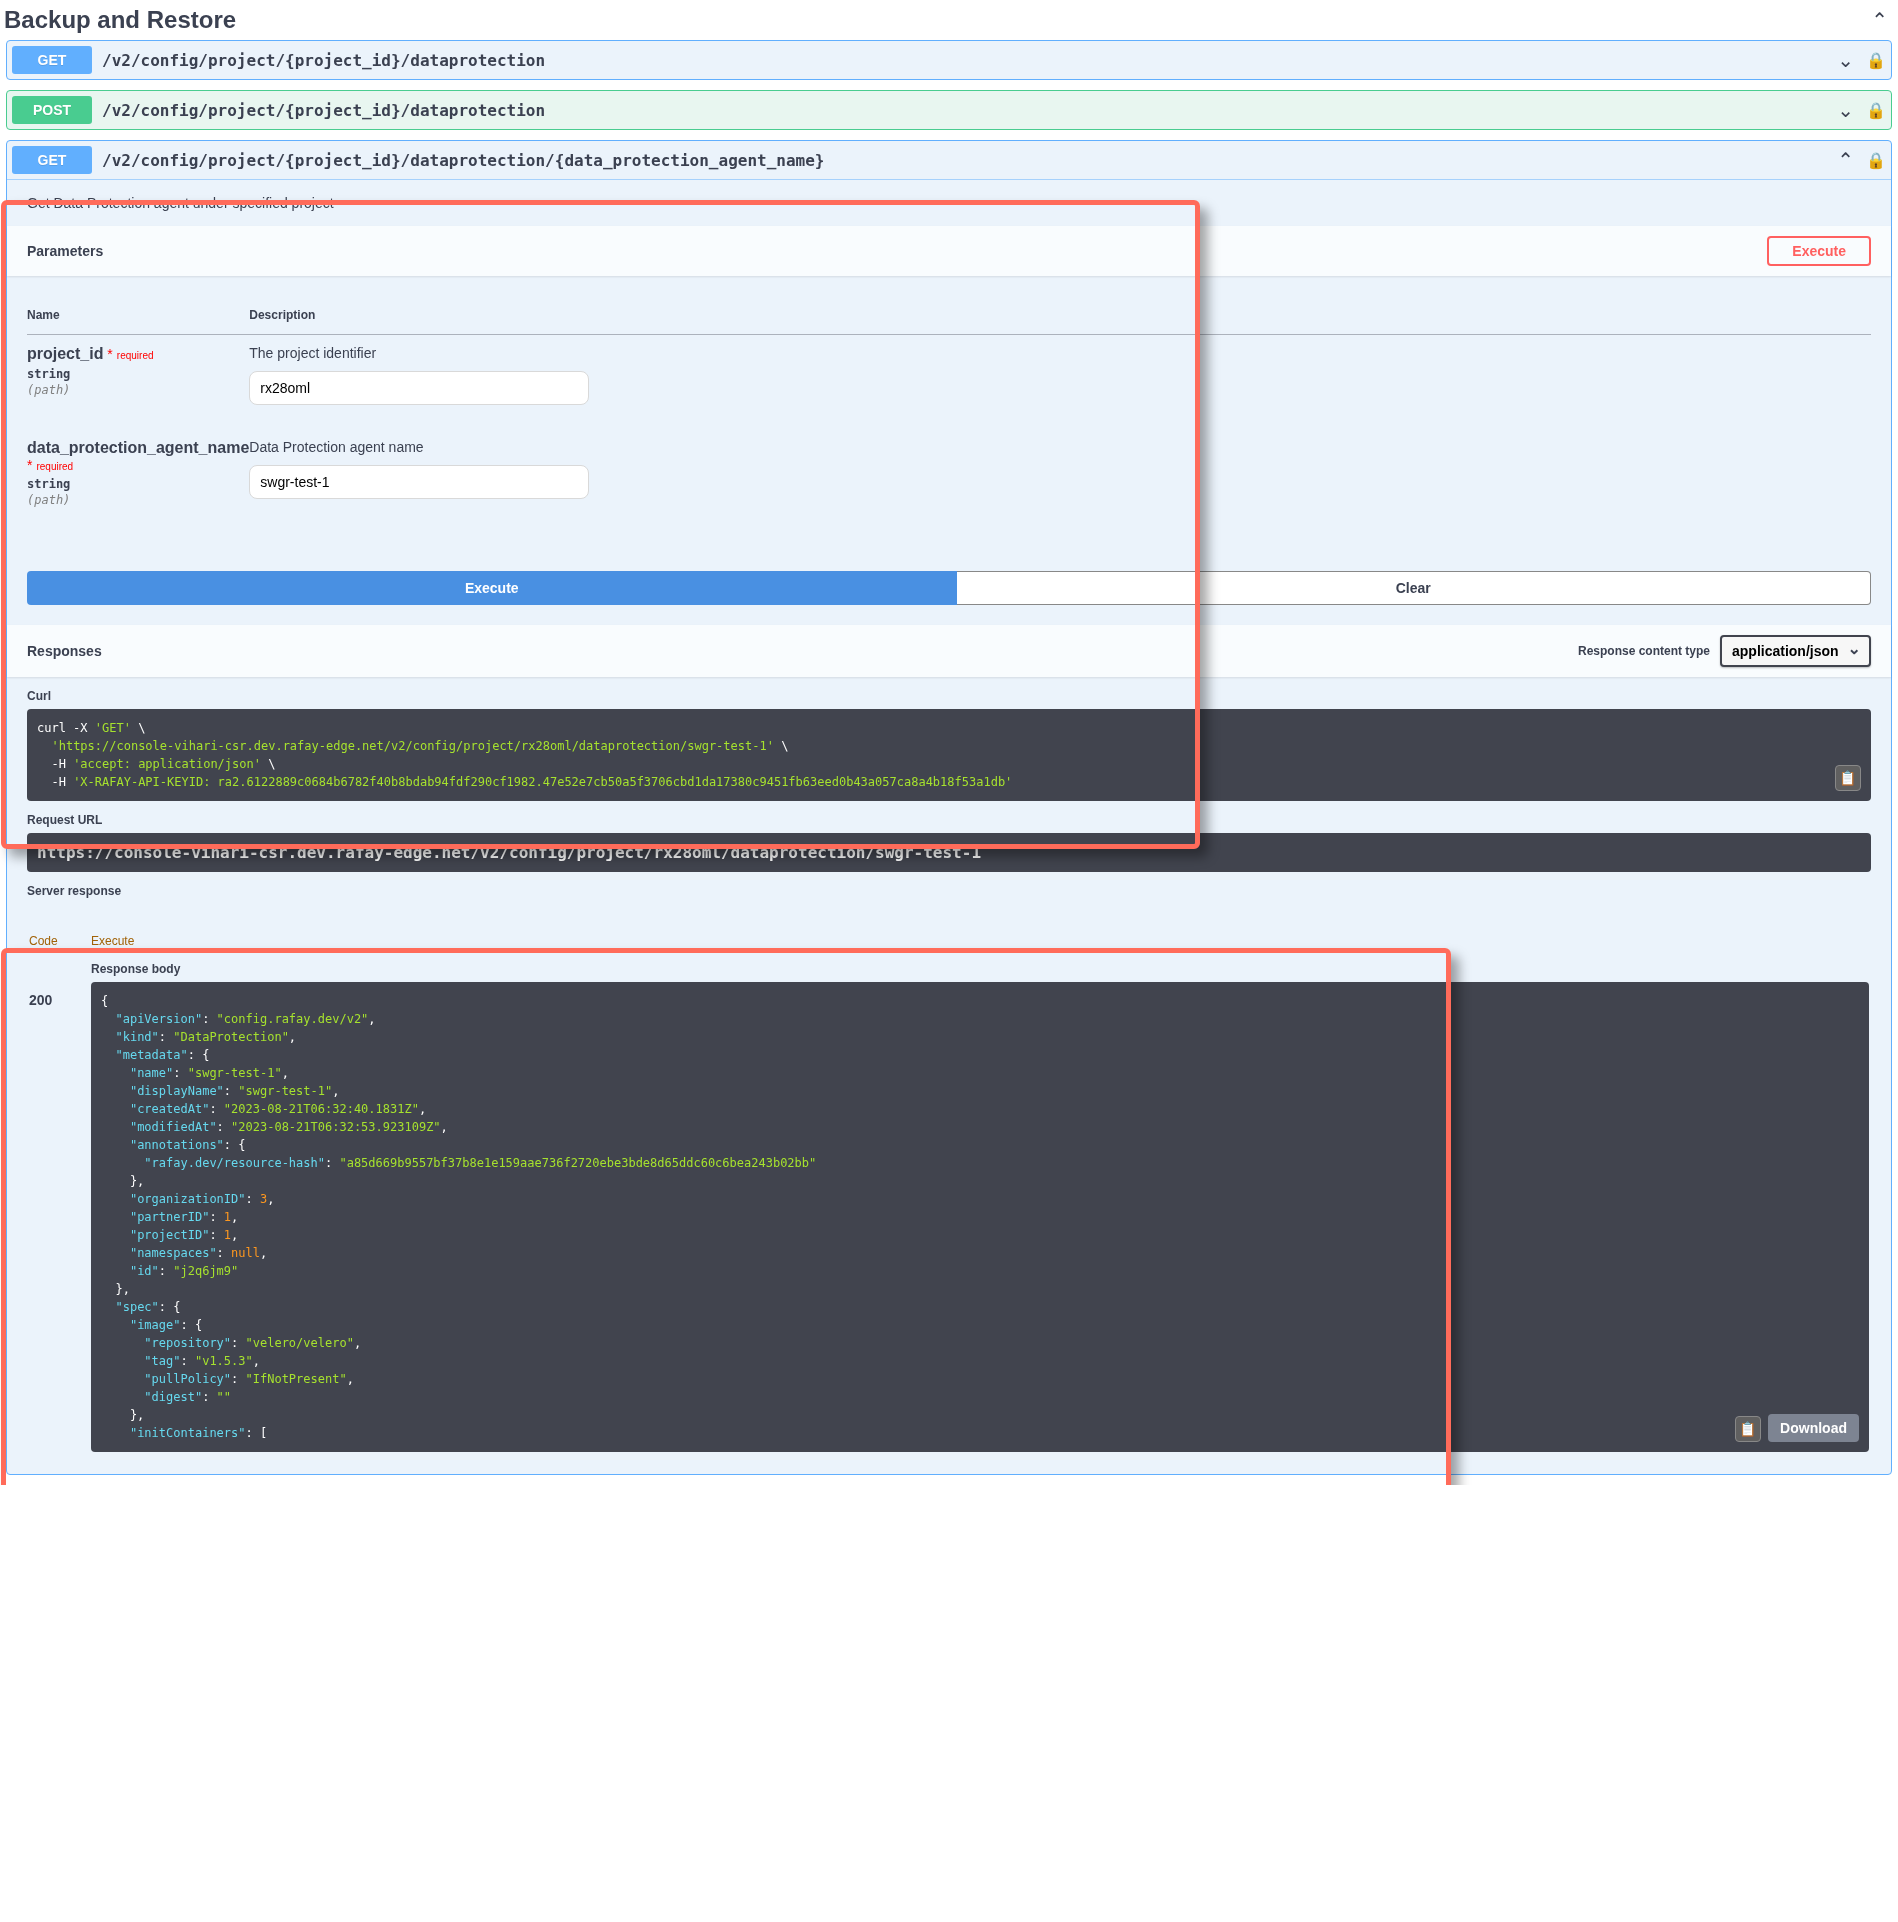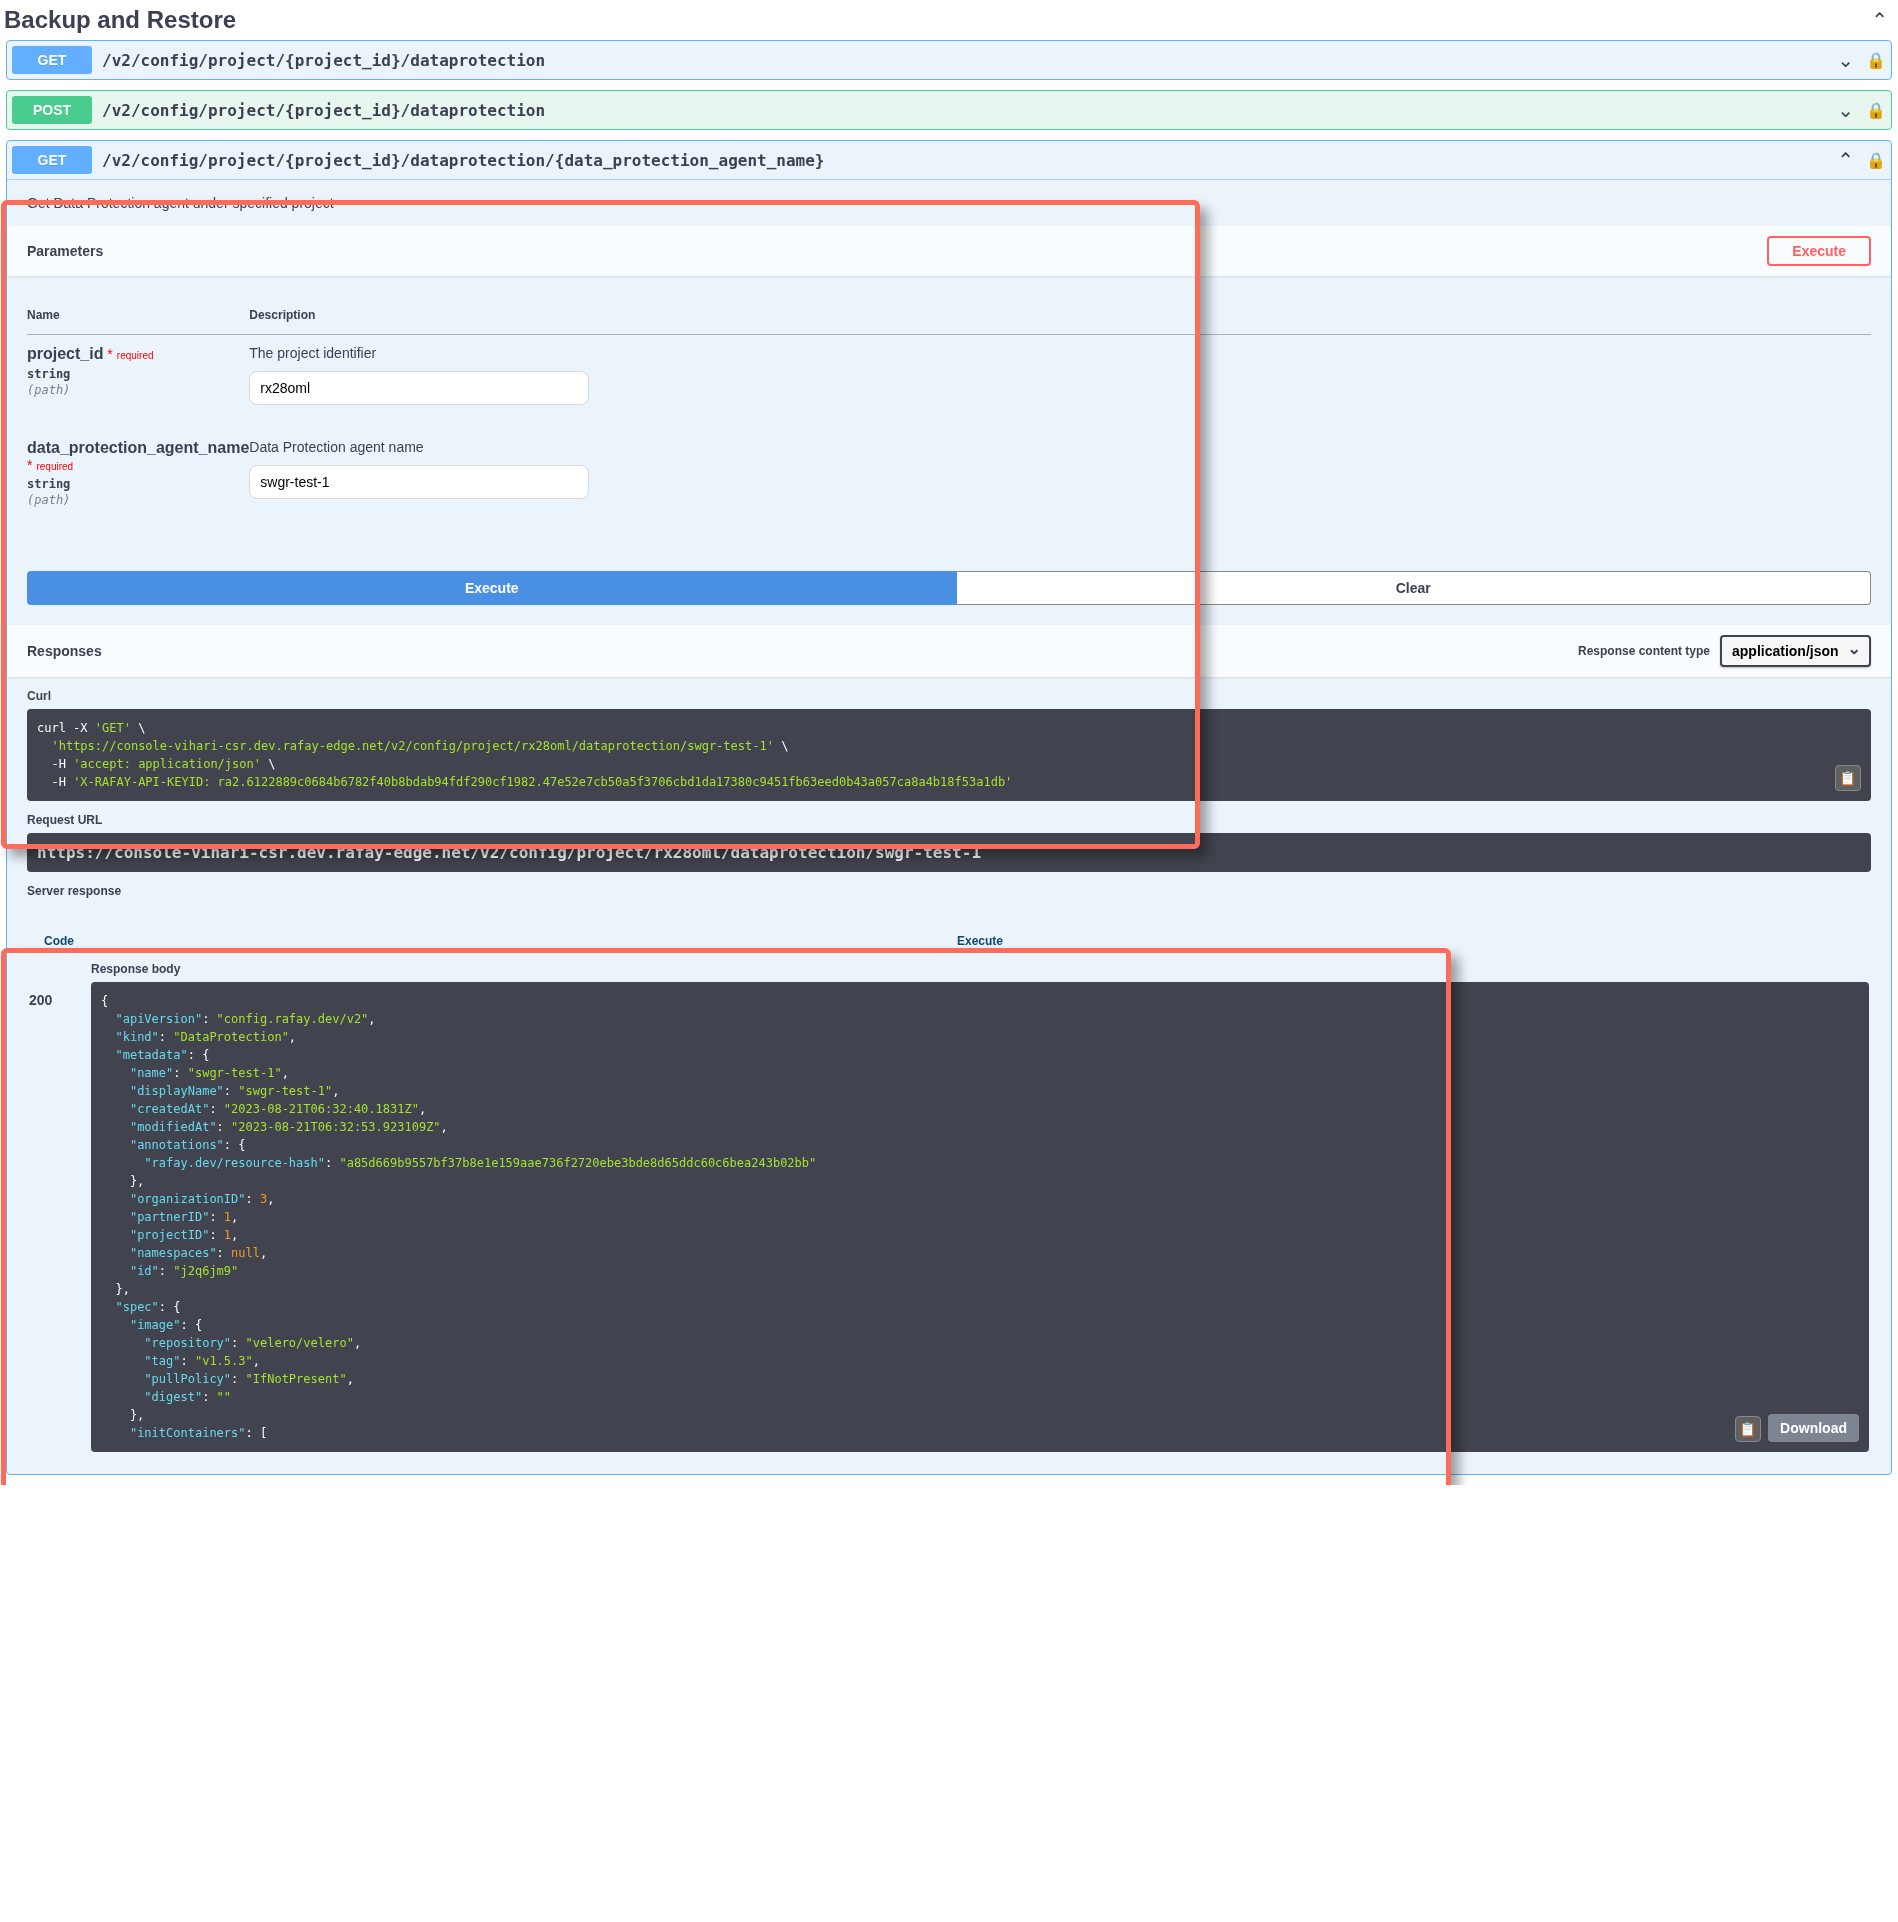--- a/index.html
+++ b/index.html
@@ -42,21 +42,21 @@
 .ctype-select { border: 2px solid #41444e; border-radius: 4px; padding: 6px 30px 6px 10px; font-size: 14px; font-weight: 700; background: #f7f7f7; box-shadow: 0 1px 2px rgba(0,0,0,0.25); appearance: none; position: relative; }
 .ctype-sel-wrap { position: relative; }
 .ctype-sel-wrap::after { content: "⌄"; position: absolute; right: 10px; top: 4px; font-size: 16px; pointer-events: none; }
 .resp-section { padding: 0 20px 20px 20px; }
 .resp-label { font-weight: 700; font-size: 12px; padding: 12px 0 6px 0; }
 .codeblock { background: #41444e; color: #fff; border-radius: 4px; padding: 10px; font-family: Monaco, Consolas, monospace; font-size: 12px; white-space: pre; overflow-x: auto; position: relative; line-height: 1.5; }
 .copy-icon { position: absolute; right: 10px; bottom: 10px; background: #606060; border-radius: 4px; width: 26px; height: 26px; display: flex; align-items: center; justify-content: center; cursor: pointer; font-size: 14px; color: #fff; border: 1px solid #888; }
 .req-url-block { background: #41444e; color: #fff; border-radius: 4px; padding: 10px; font-family: Monaco, Consolas, monospace; font-size: 16px; font-weight: 600; }
 .resp-table { width: 100%; padding: 0 20px 20px 20px; }
 .resp-table table { width: 100%; }
-.resp-table th { text-align: center; font-size: 12px; font-weight: 700; padding: 8px 0 12px 0; color: #0c4a6e; }
+.resp-table th { text-align: left; font-size: 12px; font-weight: 400; padding: 8px 0 12px 0; color: #a16207; }
 .resp-table th:first-child { width: 60px; }
 .resp-code { font-weight: 600; font-size: 14px; vertical-align: top; padding-top: 30px; }
 .resp-body-label { font-weight: 700; font-size: 12px; padding-bottom: 6px; }
 .resp-body-block { background: #41444e; color: #fff; border-radius: 4px; padding: 10px; font-family: Monaco, Consolas, monospace; font-size: 12px; white-space: pre; line-height: 1.5; position: relative; min-height: 360px; }
 .dl-btn { position: absolute; right: 10px; bottom: 10px; background: #7d8492; color: #fff; border: none; border-radius: 4px; padding: 6px 12px; font-size: 14px; font-weight: 700; cursor: pointer; }
 .copy2 { position: absolute; right: 108px; bottom: 10px; background: #606060; border-radius: 4px; width: 26px; height: 26px; display: flex; align-items: center; justify-content: center; cursor: pointer; font-size: 14px; color: #fff; border: 1px solid #888; }
 .hl-red { position: absolute; border: 5px solid #ff6b5a; border-radius: 6px; box-shadow: 8px 8px 12px rgba(0,0,0,0.35); pointer-events: none; }
 .hl1 { top: 200px; left: 1px; width: 1199px; height: 649px; }
 .hl2 { top: 948px; left: 1px; width: 1450px; height: 964px; }
 .tok-g { color: #a6e22e; }

